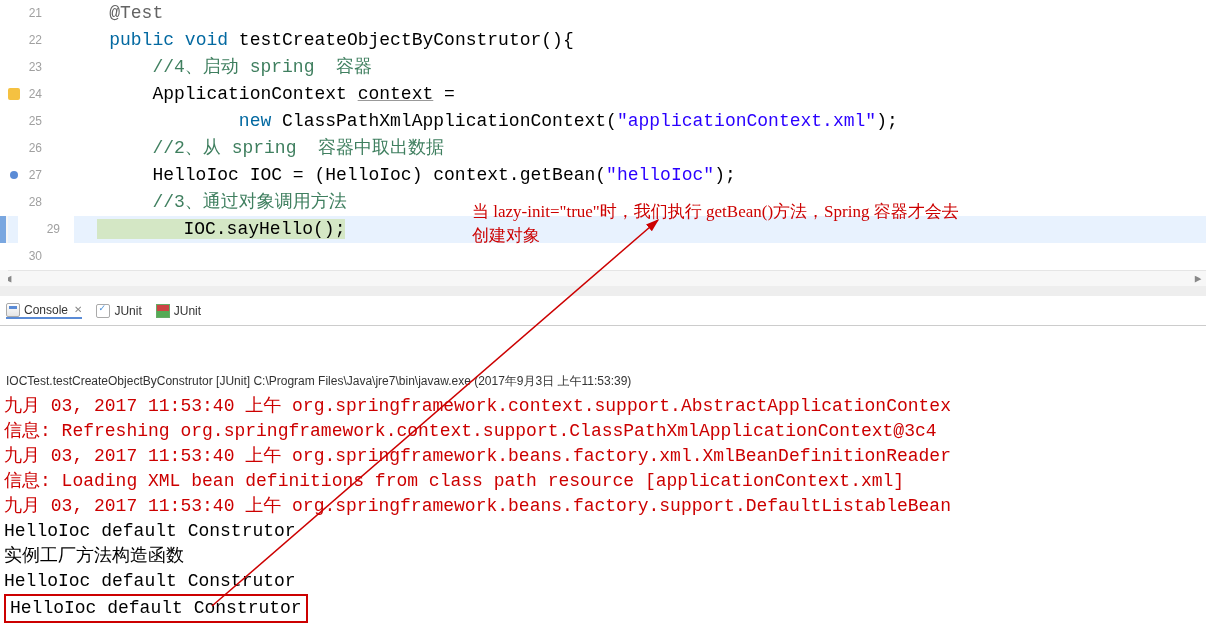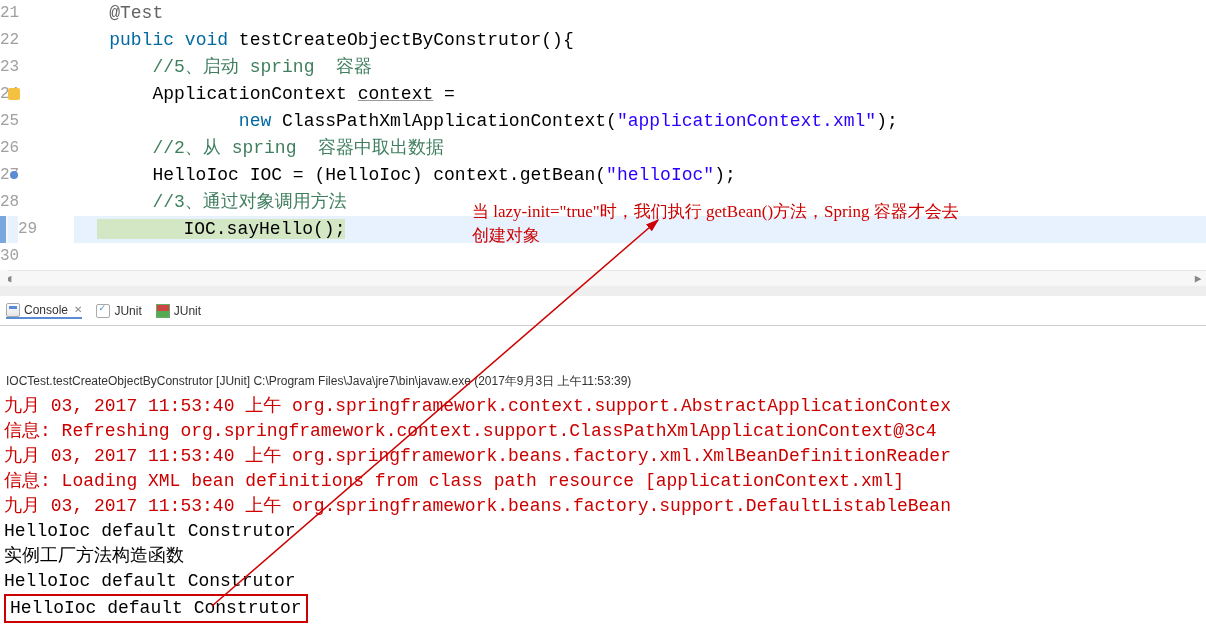--- a/index.html
+++ b/index.html
@@ -1,21 +1,21 @@
 <!DOCTYPE html>
 <html><head>
 <meta charset="utf-8">
 <style>
 * { margin: 0; padding: 0; box-sizing: border-box; }
 body { font-family: "Consolas", "Courier New", monospace; font-size: 14px; background: #fff; width: 1206px; height: 643px; overflow: hidden; }
 
 .editor { border-bottom: 4px solid #eee; position: relative; }
 .gutter-bg { position: absolute; left: 0; top: 0; bottom: 0; width: 8px; background: #f7f7f7; }
 .line { display: flex; height: 27px; line-height: 27px; }
-.lineno { width: 56px; padding-right: 14px; color: #a0a0a0; font-family: Liberation Mono, monospace; font-size: 16px; user-select: none; background: #fff; position: relative; }
+.lineno { width: 56px; text-align: right; padding-right: 14px; color: #a0a0a0; font-family: Liberation Sans, sans-serif; font-size: 12px; user-select: none; background: #fff; position: relative; }
 .lineno::before { content: ""; position: absolute; left: 6px; top: 0; bottom: 0; width: 2px; }
 .marker { position: absolute; left: 8px; width: 12px; height: 12px; top: 7px; }
 .marker.warn { background: #f5c141; border-radius: 2px; }
 .marker.blue { background: #5a8bd6; border-radius: 50%; width: 8px; height: 8px; top: 9px; left: 10px; }
 .edge { position: absolute; left: 0; width: 6px; height: 100%; }
 .edge.blue { background: #7aa7e0; }
 
 .code { flex: 1; font-family: Consolas, "Courier New", monospace; font-size: 18px; white-space: pre; padding-left: 10px; color: #000; }
 .hl-line { background: #e8f2fe; padding-left: 18px; }
 .hl-exec { background: #d4e7c5; margin-left: 13px; }
@@ -65,21 +65,21 @@
       <div class="line">
         <div class="lineno">21</div>
         <div class="code">    <span class="ann">@Test</span></div>
       </div>
       <div class="line">
         <div class="lineno">22</div>
         <div class="code">    <span class="kw">public</span> <span class="kw">void</span> testCreateObjectByConstrutor(){</div>
       </div>
       <div class="line">
         <div class="lineno">23</div>
-        <div class="code">        <span class="com">//5、启动 spring  容器</span></div>
+        <div class="code">        <span class="com">//4、启动 spring  容器</span></div>
       </div>
       <div class="line">
         <div class="lineno">24<div class="marker warn"></div></div>
         <div class="code">        ApplicationContext <span class="underline">context</span> = </div>
       </div>
       <div class="line">
         <div class="lineno">25</div>
         <div class="code">                <span class="kw">new</span> ClassPathXmlApplicationContext(<span class="str">"applicationContext.xml"</span>);</div>
       </div>
       <div class="line">

